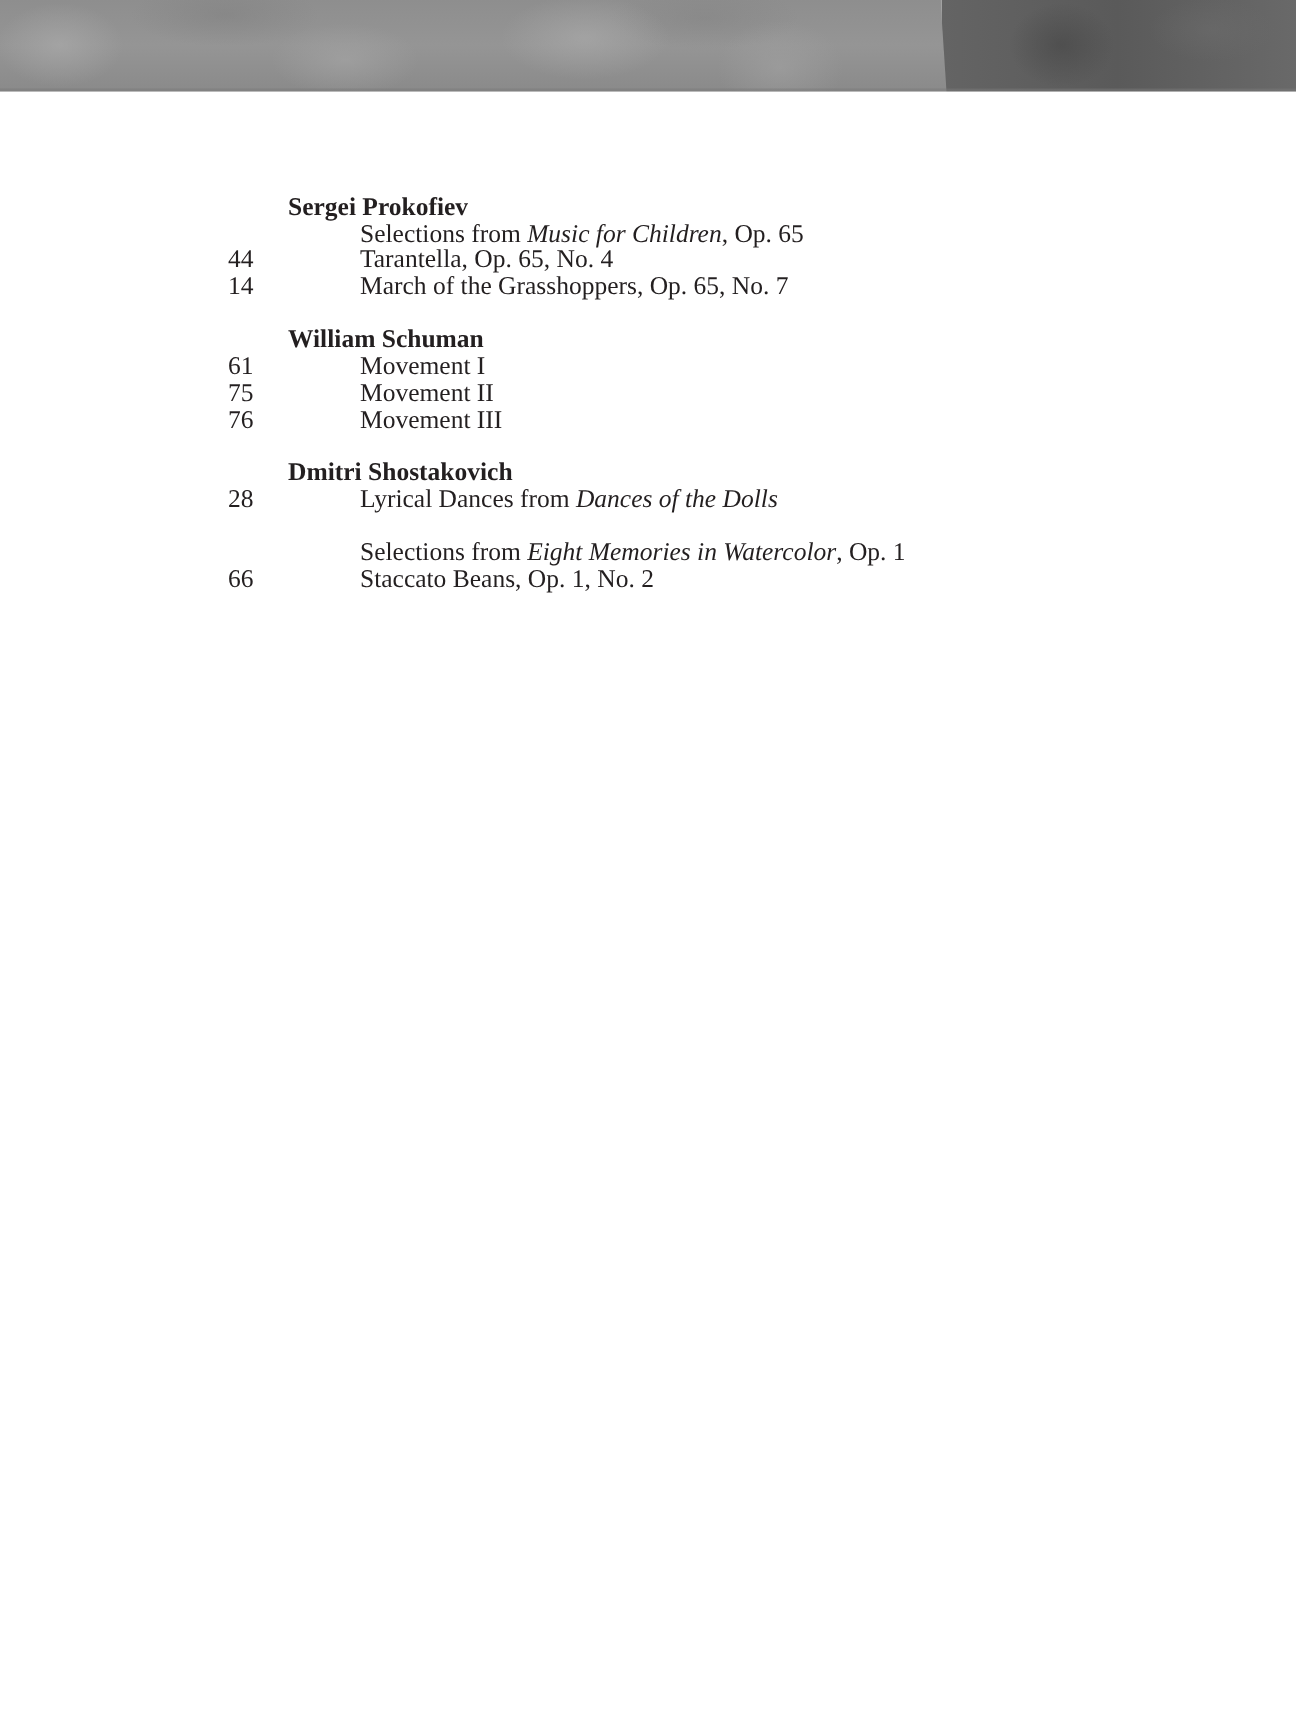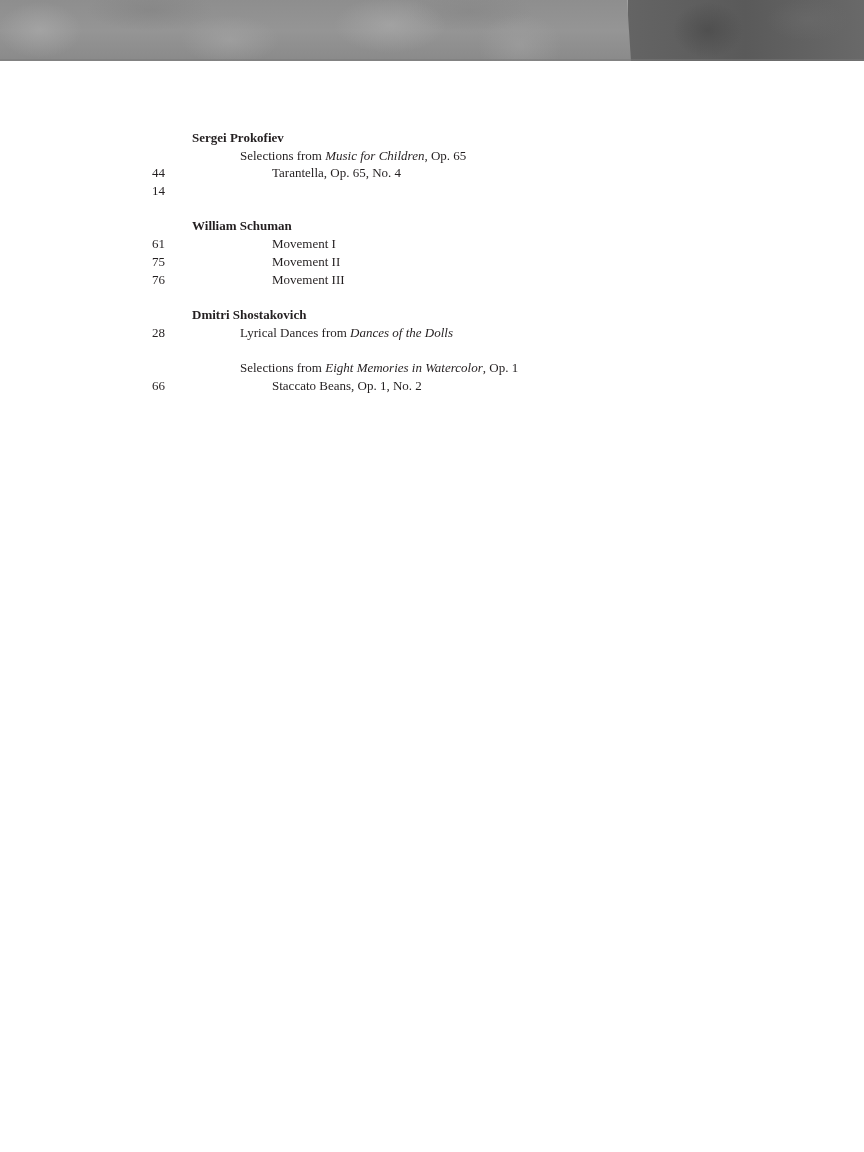--- a/index.html
+++ b/index.html
@@ -49,21 +49,21 @@
       width: 864px; height: 2px;
       background: #7a7a7a;
       opacity: 0.5;
     }
 
     .contents {
       position: absolute;
       left: 0;
       top: 129px;
       width: 712px;
-      font-size: 13px;
+      font-size: 17px;
       line-height: 17.7px;
     }
     .line {
       position: relative;
       height: 17.7px;
       white-space: nowrap;
     }
     .page-num {
       position: absolute;
       left: 152px;
@@ -78,21 +78,20 @@
     .lvl1 {
       position: absolute;
       left: 216px;
       top: 0;
       margin-left: 24px;
     }
     .lvl2 {
       position: absolute;
       left: 240px;
       top: 0;
-      margin-left: 32px;
     }
     .gap {
       height: 17.7px;
     }
     em { font-style: italic; }
   </style>
 </head>
 <body>
 
 <div class="header-band">
@@ -107,20 +106,21 @@
   </div>
   <div class="line">
     <span class="lvl1"><span>Selections from </span><em>Music for Children</em><span>, Op. 65</span></span>
   </div>
   <div class="line">
     <span class="page-num">44</span>
     <span class="lvl2">Tarantella, Op. 65, No. 4</span>
   </div>
   <div class="line">
     <span class="page-num">14</span>
+    <span class="lvl2">March of the Grasshoppers, Op. 65, No. 7</span>
   </div>
 
   <div class="gap"></div>
 
   <div class="line">
     <span class="composer">William Schuman</span>
   </div>
   <div class="line">
     <span class="page-num">61</span>
     <span class="lvl2">Movement I</span>

